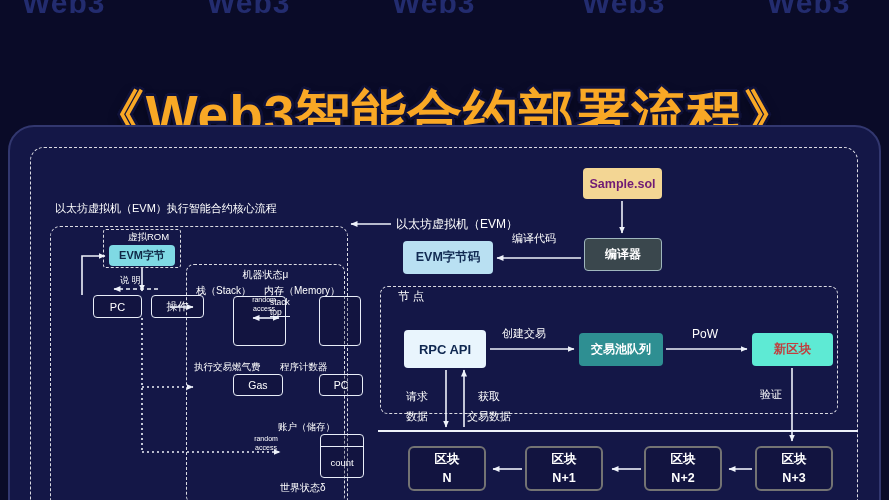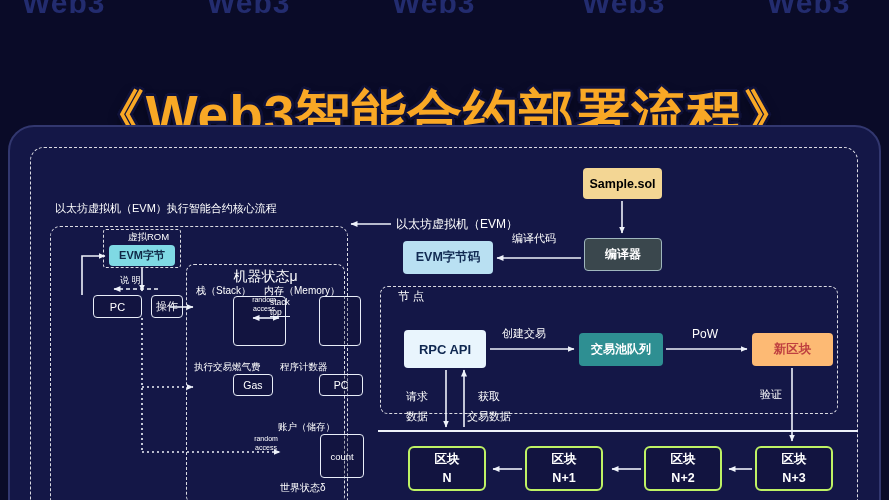--- a/index.html
+++ b/index.html
@@ -48,26 +48,26 @@
     display:flex; align-items:center; justify-content:center;
     color:#fff; background:rgba(10,12,45,.25);margin-left:36px;
   }
   .fillbox {
     position:absolute; border-radius:4px;
     display:flex; align-items:center; justify-content:center;
     font-weight:600;
   }
   .stackbox { flex-direction:column; align-items:flex-start; justify-content:flex-start;padding-left:36px; }
   .stackcell { height:20px; border-bottom:1px solid #e9eef9; display:flex; align-items:center; justify-content:center; font-size:8.5px; }
-  .countbox { flex-direction:row; align-items:stretch; justify-content:flex-start; }
+  .countbox { flex-direction:column; align-items:stretch; justify-content:flex-start; }
   .countTopCell { height:12px; border-bottom:1px solid #e9eef9; }
   .countMain { flex:1; display:flex; align-items:center; justify-content:center; font-size:9.5px; }
 
   .blockbox {
-    position:absolute; border:2px solid #bef264; border-radius:6px;
+    position:absolute; border:2px solid #737373; border-radius:6px;
     display:flex; align-items:center; justify-content:center; text-align:center;
     font-size:12.5px; font-weight:700; color:#fff; line-height:1.45;
     white-space:pre-line; background:rgba(10,12,45,.25);
   }
 
   .masklbl { background:#141747; padding:0 4px; z-index:3; }
 
   svg.arrows { position:absolute; left:0; top:0; z-index:5; pointer-events:none; }
 </style>
 </head>
@@ -86,69 +86,69 @@
 
 <div class="lbl" style="left:55px; top:201px; width:300px; text-align:left; font-size:11px; white-space:nowrap;">以太坊虚拟机（EVM）执行智能合约核心流程</div>
 
 <div class="dashed" style="left:50px; top:226px; width:298px; height:282px;"></div>
 
 <div class="dashed" style="left:103px; top:229px; width:78px; height:39px; border-radius:3px; border-width:1.3px;"></div>
 <div class="lbl" style="left:103px; top:231px; width:91px; text-align:center; font-size:9.5px;">虚拟ROM</div>
 <div class="fillbox" style="left:109px; top:245px; width:66px; height:21px; background:#7fd9e4; color:#0e2746; font-size:11px; z-index:2;">EVM字节</div>
 
 <div class="wirebox" style="left:57px; top:295px; width:49px; height:23px; font-size:11px;">PC</div>
-<div class="wirebox" style="left:115px; top:295px; width:32px; height:23px; font-size:11px;">操作</div>
+<div class="wirebox" style="left:115px; top:295px; width:53px; height:23px; font-size:11px;">操作</div>
 <div class="lbl" style="left:120px; top:274px; font-size:9px;">说 明</div>
 
 <div class="dashed" style="left:186px; top:264px; width:159px; height:240px; border-radius:8px;"></div>
-<div class="lbl" style="left:186px; top:268px; width:159px; text-align:center; font-size:14px;">机器状态μ</div>
+<div class="lbl" style="left:186px; top:268px; width:159px; text-align:center; font-size:10px;">机器状态μ</div>
 
 <div class="lbl" style="left:196px; top:284px; font-size:10px;">栈（Stack）</div>
 <div class="wirebox stackbox" style="left:197px; top:296px; width:53px; height:50px;">
   <div class="stackcell">stack top</div>
 </div>
 
 <div class="lbl" style="left:264px; top:284px; font-size:10px;">内存（Memory）</div>
 <div class="wirebox" style="left:283px; top:296px; width:42px; height:50px;"></div>
 
 <div class="lbl pre" style="left:246px; top:295px; width:36px; font-size:7px; line-height:1.3;">random
 access</div>
 
 <div class="lbl" style="left:194px; top:361px; font-size:9.5px;">执行交易燃气费</div>
-<div class="wirebox" style="left:197px; top:374px; width:40px; height:22px; font-size:10.5px;">Gas</div>
+<div class="wirebox" style="left:197px; top:374px; width:50px; height:22px; font-size:10.5px;">Gas</div>
 
 <div class="lbl" style="left:280px; top:361px; font-size:9.5px;">程序计数器</div>
 <div class="wirebox" style="left:283px; top:374px; width:44px; height:22px; font-size:10.5px;">PC</div>
 
 <div class="lbl" style="left:278px; top:421px; font-size:9.5px;">账户（储存）</div>
 <div class="wirebox countbox" style="left:284px; top:434px; width:44px; height:44px;">
   <div class="countTopCell"></div>
   <div class="countMain">count</div>
 </div>
 <div class="lbl pre" style="left:250px; top:434px; width:32px; font-size:7px; line-height:1.3;">random
 access</div>
 
 <div class="lbl" style="left:280px; top:481px; font-size:10px;">世界状态δ</div>
 
-<div class="fillbox" style="left:583px; top:168px; width:79px; height:31px; background:#f3d694; color:#000000; font-size:12.5px;">Sample.sol</div>
+<div class="fillbox" style="left:583px; top:168px; width:79px; height:31px; background:#f3d694; color:#701a75; font-size:12.5px;">Sample.sol</div>
 
 <div class="lbl" style="left:396px; top:216px; font-size:12px;">以太坊虚拟机（EVM）</div>
 
 <div class="fillbox" style="left:403px; top:241px; width:90px; height:33px; background:#b9e0f2; color:#112a52; font-size:12.5px; font-weight:700;">EVM字节码</div>
 <div class="lbl" style="left:512px; top:231px; font-size:11px;">编译代码</div>
 <div class="fillbox" style="left:584px; top:238px; width:78px; height:33px; background:#3a474d; border:1.5px solid #9fb6bd; color:#fff; font-size:12px;">编译器</div>
 
 <div class="dashed" style="left:380px; top:286px; width:458px; height:128px; border-radius:8px;"></div>
 <div class="lbl masklbl" style="left:394px; top:289px; font-size:11.5px;">节 点</div>
 
 <div class="fillbox" style="left:404px; top:330px; width:82px; height:38px; background:#e9f5fd; color:#0f2750; font-size:13px; font-weight:700;">RPC API</div>
 <div class="lbl" style="left:502px; top:326px; font-size:11px;">创建交易</div>
 <div class="fillbox" style="left:579px; top:333px; width:84px; height:33px; background:#2e8f92; color:#fff; font-size:12px;">交易池队列</div>
 <div class="lbl" style="left:692px; top:327px; font-size:12px;">PoW</div>
-<div class="fillbox" style="left:752px; top:333px; width:81px; height:33px; background:#fdba74; color:#bf4040; font-size:12.5px; font-weight:700;">新区块</div>
+<div class="fillbox" style="left:752px; top:333px; width:81px; height:33px; background:#5eead4; color:#bf4040; font-size:12.5px; font-weight:700;">新区块</div>
 
 <div class="lbl pre" style="left:398px; top:386px; width:38px; font-size:11px; line-height:1.85;">请求
 数据</div>
 <div class="lbl pre" style="left:462px; top:386px; width:54px; font-size:11px; line-height:1.85;">获取
 交易数据</div>
 <div class="lbl" style="left:760px; top:387px; font-size:11px;">验证</div>
 
 <div class="blockbox" style="left:408px; top:446px; width:78px; height:45px;">区块
 N</div>
 <div class="blockbox" style="left:525px; top:446px; width:78px; height:45px;">区块

